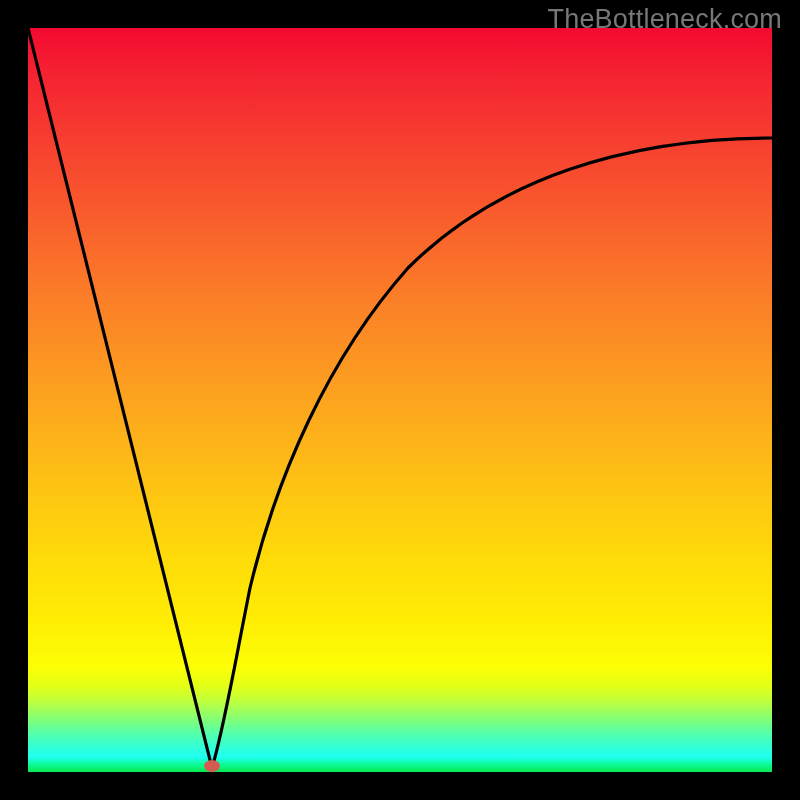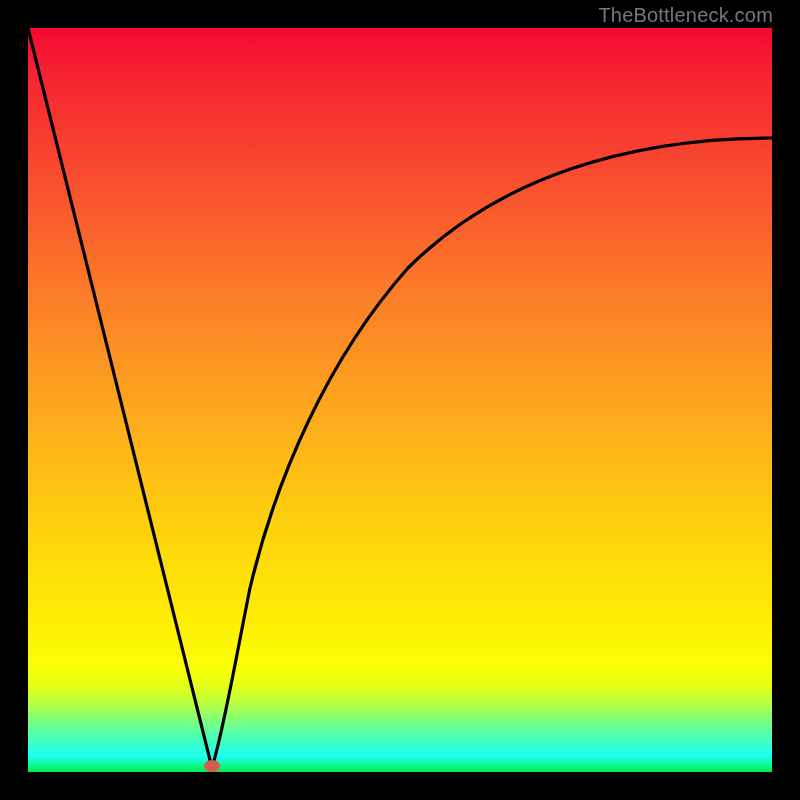--- a/index.html
+++ b/index.html
@@ -40,23 +40,23 @@
       #5cffa2 94.5%,
       #34ffd3 96.5%,
       #1efff1 98%,
       #0cfa95 99%,
       #06e950 100%
     );
   }
   .attribution {
     position: absolute;
     top: 4px;
-    right: 27px;
+    right: 18px;
     color: #777777;
-    font-size: 20px;
+    font-size: 27px;
     font-weight: 500;
     letter-spacing: 0.2px;
     user-select: none;
   }
   svg.curve {
     position: absolute;
     left: 0;
     top: 0;
     width: 744px;
     height: 744px;

